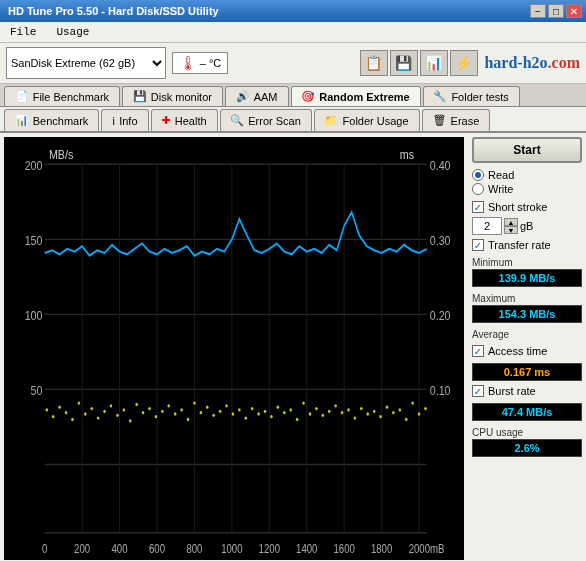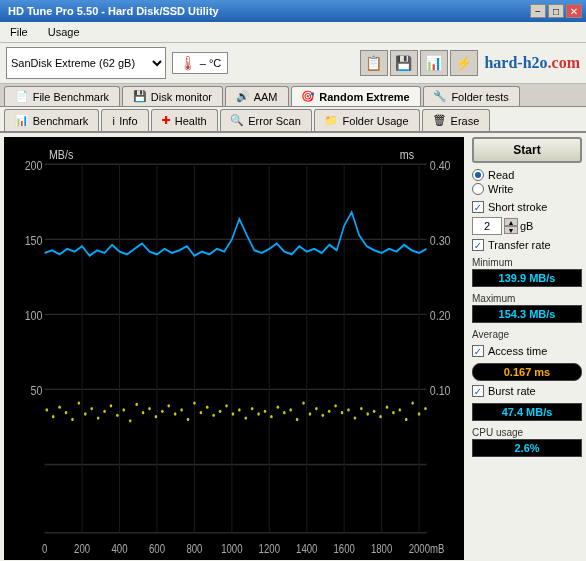--- a/index.html
+++ b/index.html
@@ -50,20 +50,21 @@
       background: #f0f0ea;
       border-bottom: 1px solid #bbb;
       padding: 2px 4px;
       display: flex;
       gap: 8px;
     }
     .menu-item {
       padding: 2px 6px;
       cursor: pointer;
       font-size: 11px;
+      font-family: Liberation Mono, monospace;
     }
 
     
     .toolbar {
       background: #f0f0ea;
       border-bottom: 1px solid #bbb;
       padding: 4px 6px;
       display: flex;
       align-items: center;
       gap: 6px;
@@ -285,21 +286,21 @@
     }
     .stat-value {
       background: #000;
       color: #00d0ff;
       font-size: 11px;
       font-weight: bold;
       text-align: center;
       padding: 2px 4px;
       border: 1px solid #404040;
     }
-    .stat-value.orange { color: #ffaa00; border-radius: 8px; }
+    .stat-value.orange { color: #ffaa00; }
 
     svg.chart-svg {
       position: absolute;
       top: 0;
       left: 0;
       width: 100%;
       height: 100%;
     }
   </style>
 </head>

